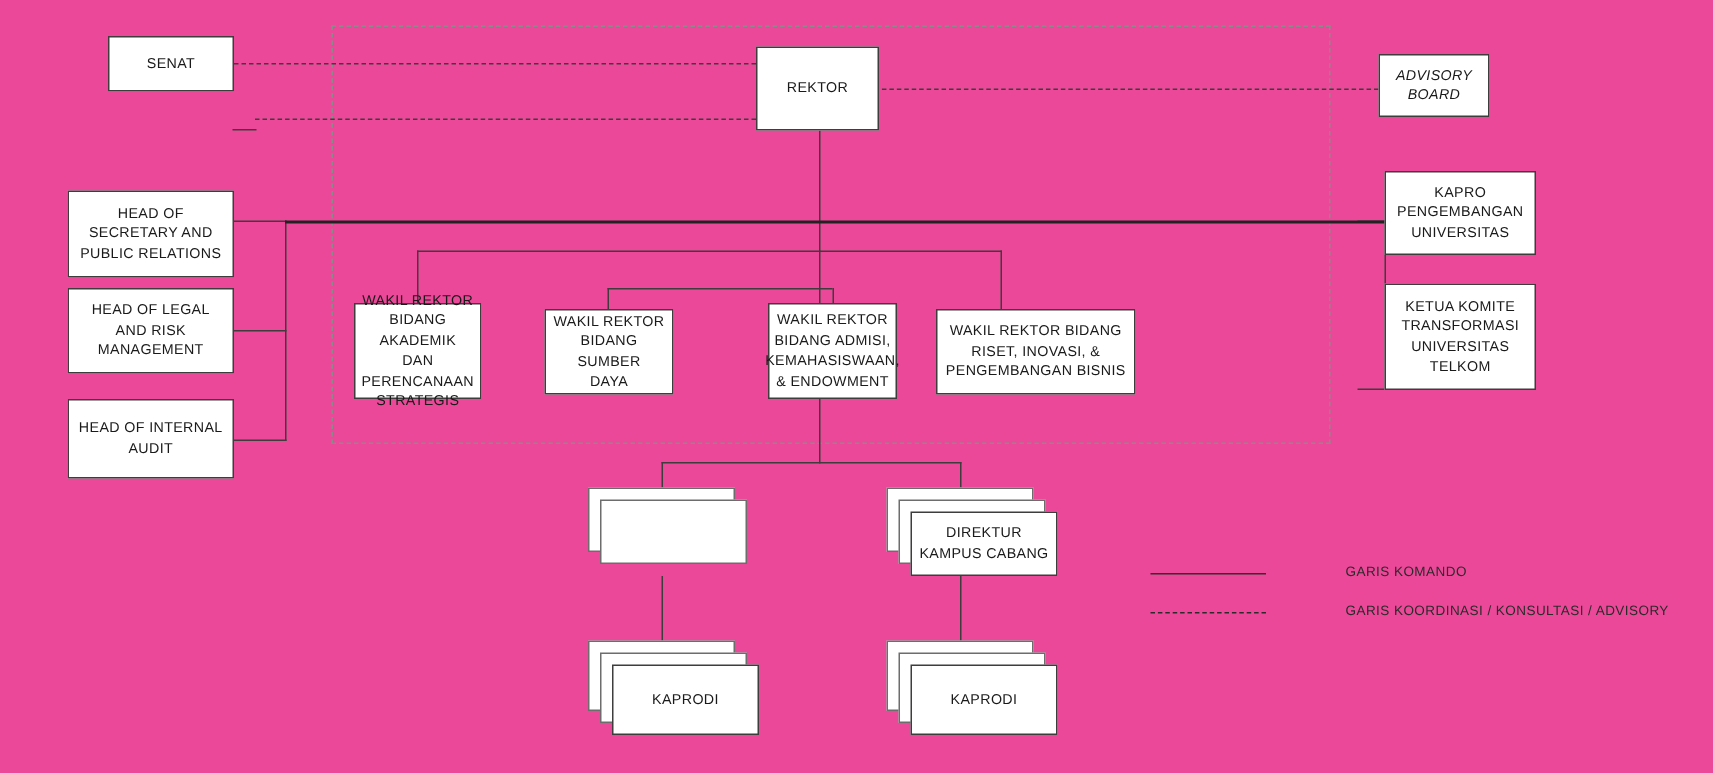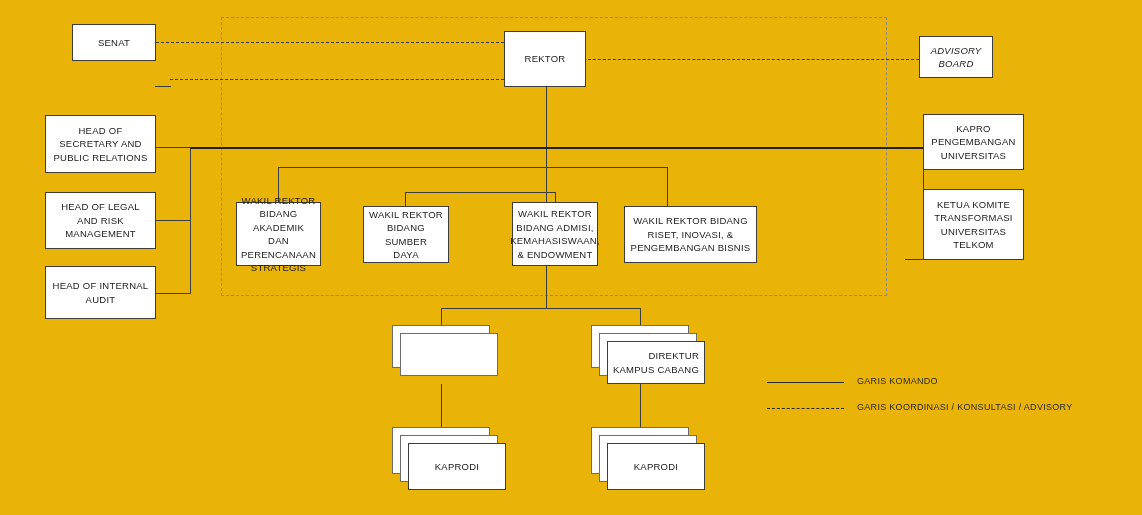--- a/index.html
+++ b/index.html
@@ -7,21 +7,21 @@
     padding: 0;
     background: #ffffff;
   }
   body {
     font-family: "Liberation Sans", sans-serif;
   }
   #canvas {
     position: relative;
     width: 1142px;
     height: 515px;
-    background: #eab308;
+    background: #ec4899;
     overflow: hidden;
   }
 
   
   .box {
     position: absolute;
     box-sizing: border-box;
     border: 1px solid #3d3d3d;
     background: #ffffff;
     display: flex;
@@ -102,20 +102,21 @@
     border-top: 1.4px dashed #2b2b2b;
     z-index: 5;
   }
   .legend-label {
     position: absolute;
     font-size: 9px;
     letter-spacing: .3px;
     color: #2b2b2b;
     white-space: nowrap;
     z-index: 5;
+    margin-left: 40px;
   }
 </style>
 </head>
 <body>
 
 <div id="canvas">
 
   <div class="region" style="left:221px; top:17px; width:666px; height:279px;"></div>
 
   <div class="dash-h" style="left:156px; top:42px; width:348px;"></div>
@@ -153,21 +154,21 @@
   <div class="ln v" style="left:640px; top:308px; height:17px;"></div>
 
   <div class="ln v" style="left:441px; top:384px; height:43px;"></div>
   <div class="ln v" style="left:640px; top:384px; height:43px;"></div>
 
   <div class="box" style="left:72px; top:24px; width:84px; height:37px;">
     <span>SENAT</span>
   </div>
 
 
-  <div class="box" style="left:45px; top:115px; width:111px; height:58px; white-space:pre-line;">
+  <div class="box" style="left:45px; top:127px; width:111px; height:58px; white-space:pre-line;">
     <span>HEAD OF
 SECRETARY AND
 PUBLIC RELATIONS</span>
   </div>
 
   <div class="box" style="left:45px; top:192px; width:111px; height:57px; white-space:pre-line;">
     <span>HEAD OF LEGAL
 AND RISK
 MANAGEMENT</span>
   </div>
@@ -226,21 +227,21 @@
   </div>
 
   <div class="stack" style="left:392px; top:325px; width:114px; height:59px;">
     <div class="layer l1" style="width:98px; height:43px;"></div>
     <div class="layer l2" style="width:98px; height:43px;"></div>
   </div>
 
   <div class="stack" style="left:591px; top:325px; width:114px; height:59px;">
     <div class="layer l1" style="width:98px; height:43px;"></div>
     <div class="layer l2" style="width:98px; height:43px;"></div>
-    <div class="layer l3" style="width:98px; height:43px; white-space:pre-line;text-align:right;">
+    <div class="layer l3" style="width:98px; height:43px; white-space:pre-line;">
       <span>DIREKTUR
 KAMPUS CABANG</span>
     </div>
   </div>
 
   <div class="stack" style="left:392px; top:427px; width:114px; height:63px;">
     <div class="layer l1" style="width:98px; height:47px;"></div>
     <div class="layer l2" style="width:98px; height:47px;"></div>
     <div class="layer l3" style="width:98px; height:47px;">
       <span>KAPRODI</span>

